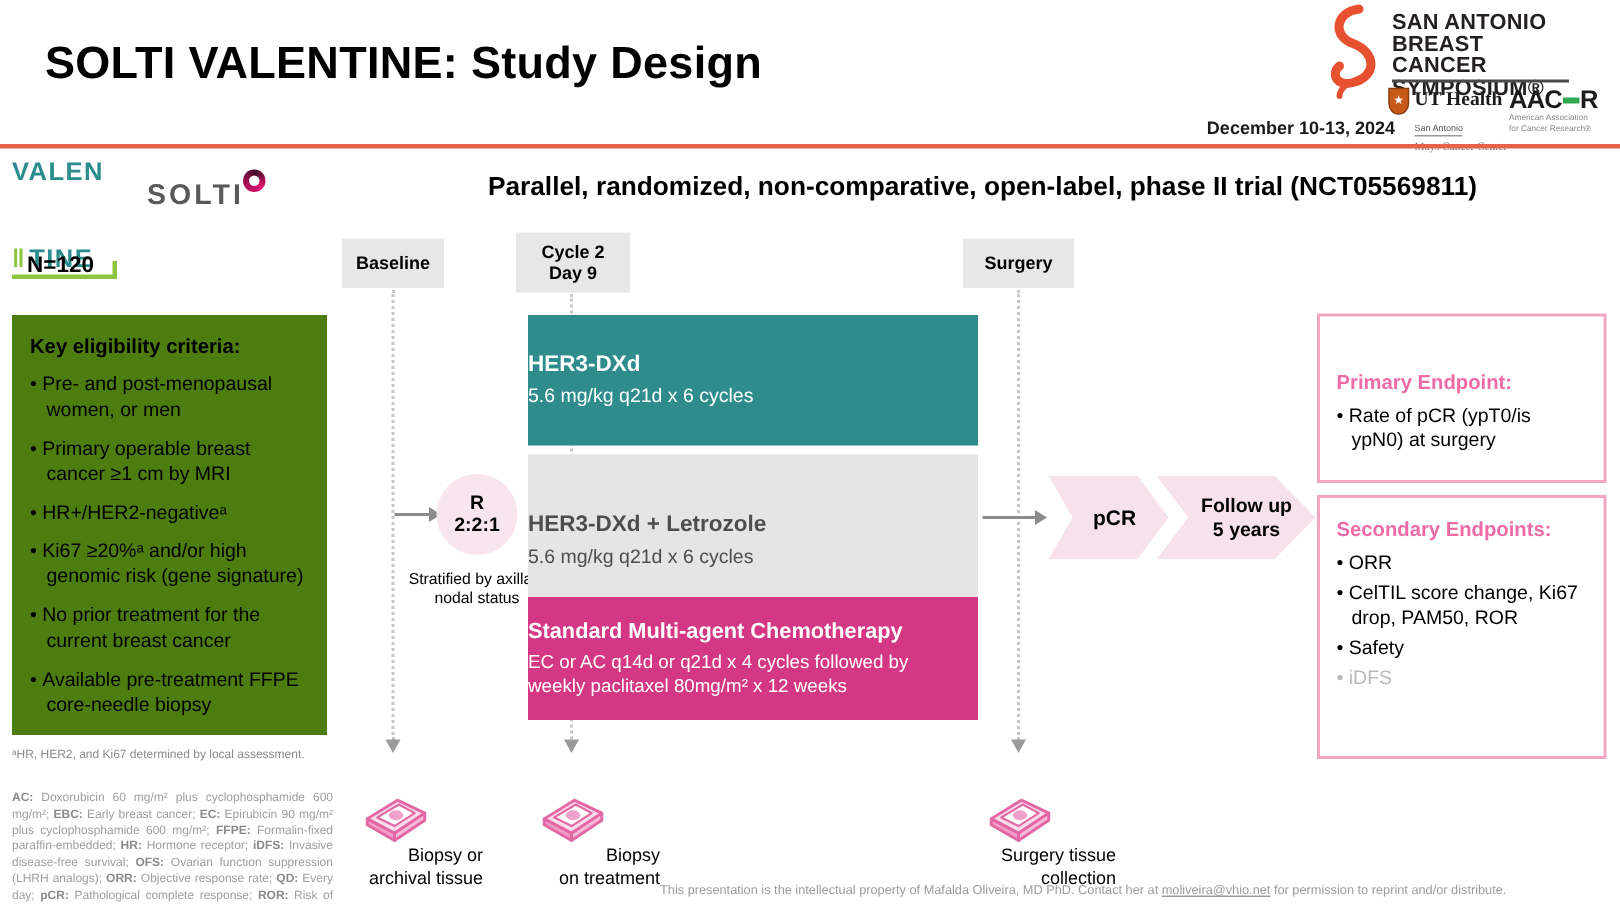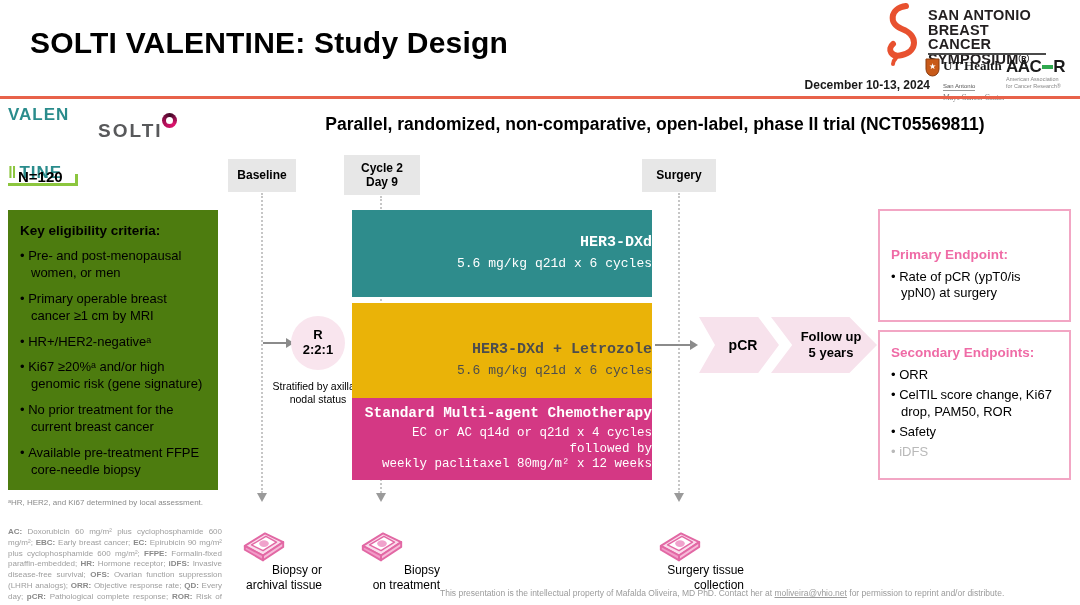--- a/index.html
+++ b/index.html
@@ -60,38 +60,38 @@
 
   
   .r-circle { left:291px; top:316px; width:54px; height:54px; border-radius:50%; background:#F9E5EE; display:flex; flex-direction:column; justify-content:center; text-align:center; font-weight:bold; font-size:13px; color:#000; line-height:1.15; }
   .strat { left:268px; top:380px; width:100px; text-align:center; font-size:10.5px; color:#000; line-height:1.25; }
   .h-arrow { height:2px; background:#8b8b8b; }
   .h-arrow::after { content:""; position:absolute; right:-7px; top:-4px; border-left:8px solid #8b8b8b; border-top:5px solid transparent; border-bottom:5px solid transparent; }
   .arrow-to-r { left:263px; top:342px; width:24px; }
   .arrow-out { left:655px; top:344px; width:36px; }
 
   
-  .arm { left:352px; width:300px; text-align:right; display:flex; flex-direction:column; justify-content:center;font-family:Liberation Mono, monospace; }
+  .arm { left:352px; width:300px; text-align:left; display:flex; flex-direction:column; justify-content:center; }
   .arm-1 { top:210px; height:87px; background:#2E8C8C; color:#fff; }
-  .arm-2 { top:303px; height:115px; background:#eab308; color:#4d4d4d; }
+  .arm-2 { top:303px; height:115px; background:#e5e5e5; color:#4d4d4d; }
   .arm-3 { top:398px; height:82px; background:#D43884; color:#fff; }
   .arm-title { font-size:15px; font-weight:bold; margin-bottom:5px; }
   .arm-3 .arm-title { font-size:14.5px; }
   .arm-line { font-size:13px; line-height:1.25; }
   .arm-3 .arm-line { font-size:12.5px; }
 
   
   .chev { background:#F7E2EC; clip-path:polygon(0 0,74% 0,100% 50%,74% 100%,0 100%,20% 50%); display:flex; flex-direction:column; justify-content:center; text-align:center; font-weight:bold; color:#000; }
   .chev-pcr { left:699px; top:317px; width:80px; height:56px; font-size:14px; padding-left:8px; }
   .chev-fu { left:771px; top:317px; width:106px; height:56px; font-size:13px; line-height:1.2; padding-left:14px; }
 
   
   .ep-box { left:878px; width:193px; background:#fff; border:2px solid #F2A6C4; padding:10px 11px; }
   .ep-primary { top:209px; height:113px; padding-top:36px; }
-  .ep-secondary { top:330px; height:150px; padding-top:13px; }
+  .ep-secondary { top:330px; height:176px; padding-top:13px; }
   .ep-title { color:#EF6BA6; font-weight:bold; font-size:13.5px; margin-bottom:7px; }
   .ep-item { font-size:13px; color:#000; line-height:1.25; padding-left:10px; text-indent:-10px; margin-bottom:4px; }
   .ep-item::before { content:"\2022\00a0"; }
   .ep-muted { color:#B9B9B9; }
 
   
   .cassette { }
   .cas-1 { left:240px; top:525px; }
   .cas-2 { left:358px; top:525px; }
   .cas-3 { left:656px; top:525px; }

